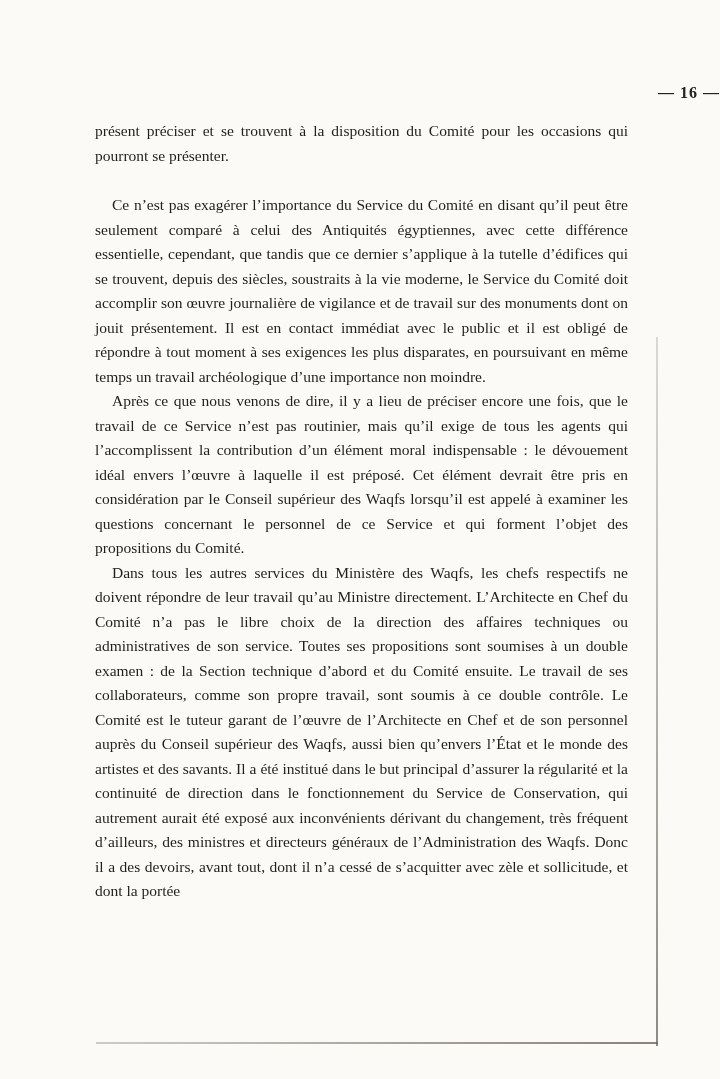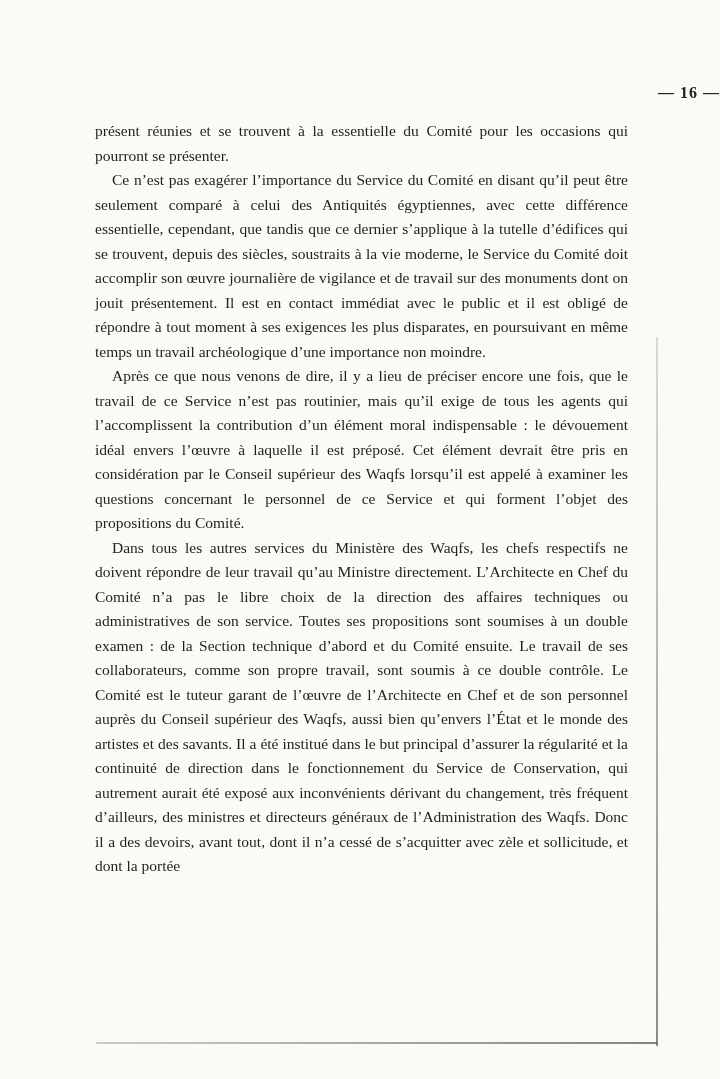--- a/index.html
+++ b/index.html
@@ -44,20 +44,21 @@
     color: #211f1c;
   }
   .para {
     margin: 0;
     text-indent: 17px;
   }
   .para.no-indent {
     text-indent: 0;
   }
   .para.gap-before {
+    margin-top: 25px;
   }
   
   .edge-line-right {
     position: absolute;
     top: 337px;
     left: 656px;
     width: 2px;
     height: 709px;
     background: linear-gradient(to bottom, rgba(120,116,108,0.25), rgba(105,101,94,0.75));
   }
@@ -71,21 +72,21 @@
   }
 </style>
 </head>
 <body>
 
 <div class="page">
 
   <div class="page-number">— 16 —</div>
 
   <div class="text-block">
-    <p class="para no-indent">présent réunies et se trouvent à la essentielle du Comité pour les occasions qui pourront se présenter.</p>
+    <p class="para no-indent">présent préciser et se trouvent à la disposition du Comité pour les occasions qui pourront se présenter.</p>
     <p class="para gap-before">Ce n’est pas exagérer l’importance du Service du Comité en disant qu’il peut être seulement comparé à celui des Antiquités égyptiennes, avec cette différence essentielle, cependant, que tandis que ce dernier s’applique à la tutelle d’édifices qui se trouvent, depuis des siècles, soustraits à la vie moderne, le Service du Comité doit accomplir son œuvre journalière de vigilance et de travail sur des monuments dont on jouit présentement. Il est en contact immédiat avec le public et il est obligé de répondre à tout moment à ses exigences les plus disparates, en poursuivant en même temps un travail archéologique d’une importance non moindre.</p>
     <p class="para">Après ce que nous venons de dire, il y a lieu de préciser encore une fois, que le travail de ce Service n’est pas routinier, mais qu’il exige de tous les agents qui l’accomplissent la contribution d’un élément moral indispensable : le dévouement idéal envers l’œuvre à laquelle il est préposé. Cet élément devrait être pris en considération par le Conseil supérieur des Waqfs lorsqu’il est appelé à examiner les questions concernant le personnel de ce Service et qui forment l’objet des propositions du Comité.</p>
     <p class="para">Dans tous les autres services du Ministère des Waqfs, les chefs respectifs ne doivent répondre de leur travail qu’au Ministre directement. L’Architecte en Chef du Comité n’a pas le libre choix de la direction des affaires techniques ou administratives de son service. Toutes ses propositions sont soumises à un double examen : de la Section technique d’abord et du Comité ensuite. Le travail de ses collaborateurs, comme son propre travail, sont soumis à ce double contrôle. Le Comité est le tuteur garant de l’œuvre de l’Architecte en Chef et de son personnel auprès du Conseil supérieur des Waqfs, aussi bien qu’envers l’État et le monde des artistes et des savants. Il a été institué dans le but principal d’assurer la régularité et la continuité de direction dans le fonctionnement du Service de Conservation, qui autrement aurait été exposé aux inconvénients dérivant du changement, très fréquent d’ailleurs, des ministres et directeurs généraux de l’Administration des Waqfs. Donc il a des devoirs, avant tout, dont il n’a cessé de s’acquitter avec zèle et sollicitude, et dont la portée</p>
   </div>
 
   <div class="edge-line-right"></div>
   <div class="edge-line-bottom"></div>
 
 </div>
 

